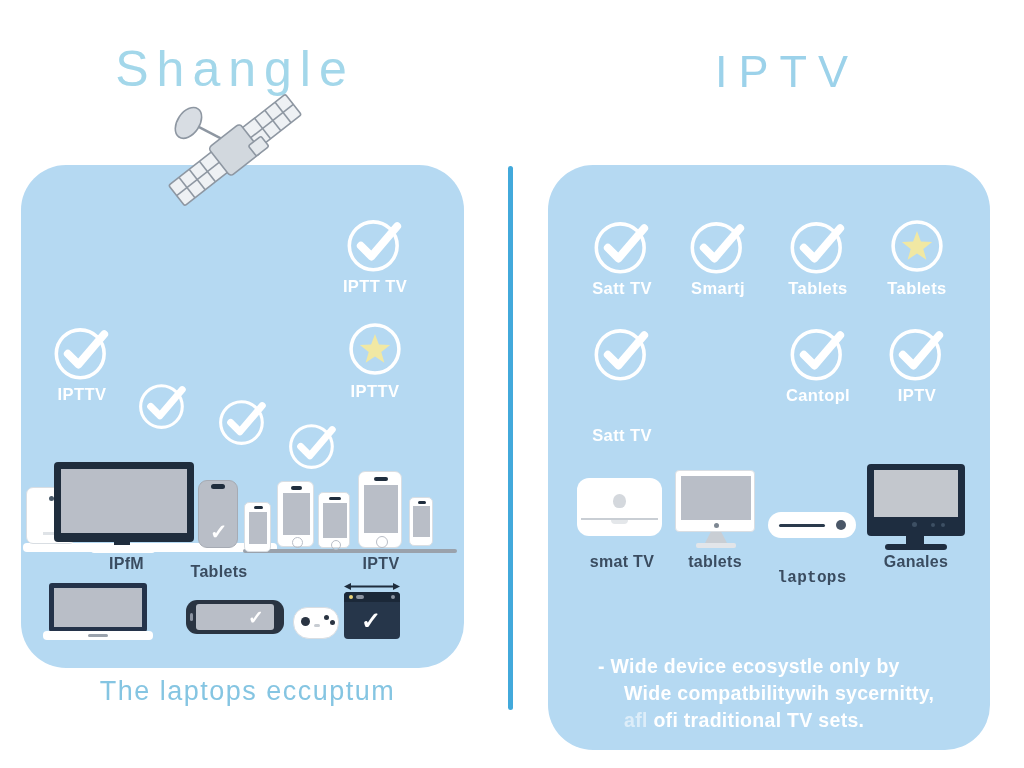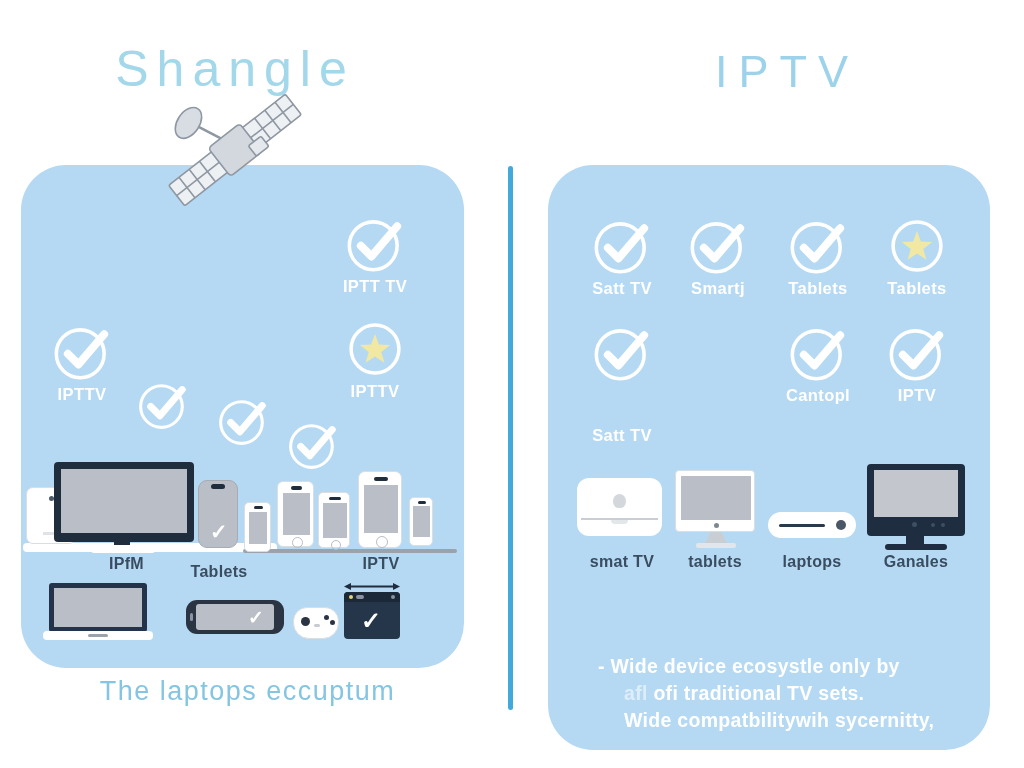--- a/index.html
+++ b/index.html
@@ -272,24 +272,24 @@
     <div class="abs screen" style="left:7px;top:6px;width:84px;height:47px;background:#c3c7cd;"></div>
     <div class="abs" style="left:45px;top:58px;width:5px;height:5px;background:#3d4f63;border-radius:50%;"></div>
     <div class="abs" style="left:64px;top:59px;width:4px;height:4px;background:#3d4f63;border-radius:50%;"></div>
     <div class="abs" style="left:74px;top:59px;width:4px;height:4px;background:#3d4f63;border-radius:50%;"></div>
   </div>
   <div class="abs" style="left:358px;top:371px;width:18px;height:9px;background:#1e2d40;"></div>
   <div class="abs" style="left:337px;top:379px;width:62px;height:6px;background:#1e2d40;border-radius:3px;"></div>
 
   <div class="dev-label" style="left:26px;top:388px;width:96px;">smat TV</div>
   <div class="dev-label" style="left:119px;top:388px;width:96px;">tablets</div>
-  <div class="dev-label" style="left:216px;top:388px;width:96px;">laptops</div>
+  <div class="dev-label" style="left:216px;top:404px;width:96px;font-family:Liberation Mono, monospace;">laptops</div>
   <div class="dev-label" style="left:320px;top:388px;width:96px;">Ganales</div>
 
   <div id="notes">
     <div>- Wide device ecosystle only by</div>
+    <div class="indent">Wide compatbilitywih sycernitty,</div>
     <div class="indent">
       <span class="dim">afl</span>
       <span>ofi traditional TV sets.</span>
     </div>
-    <div class="indent">Wide compatbilitywih sycernitty,</div>
   </div>
 </div>
 
 </body></html>

